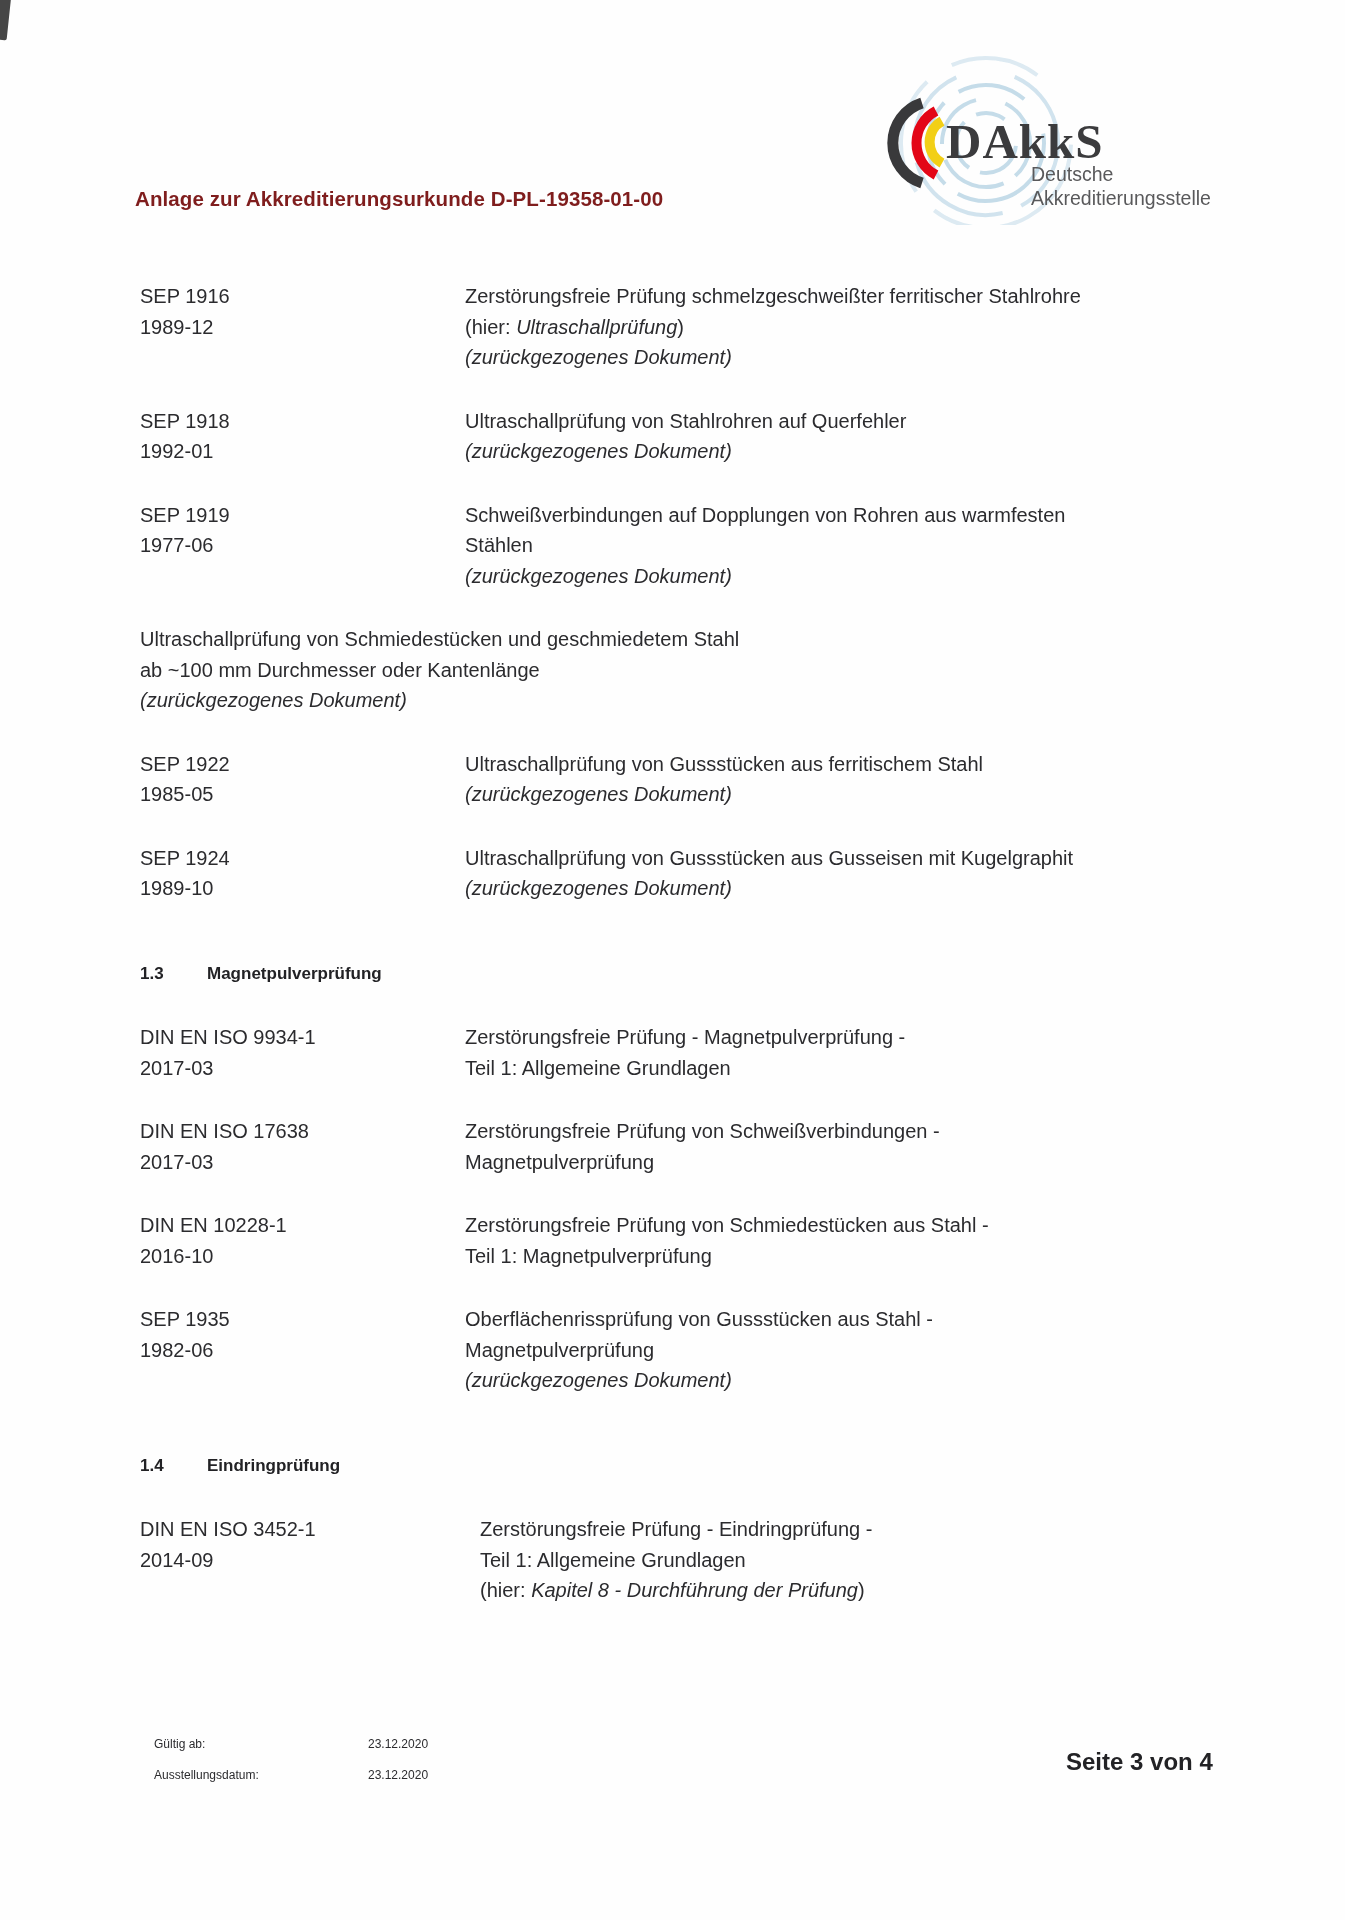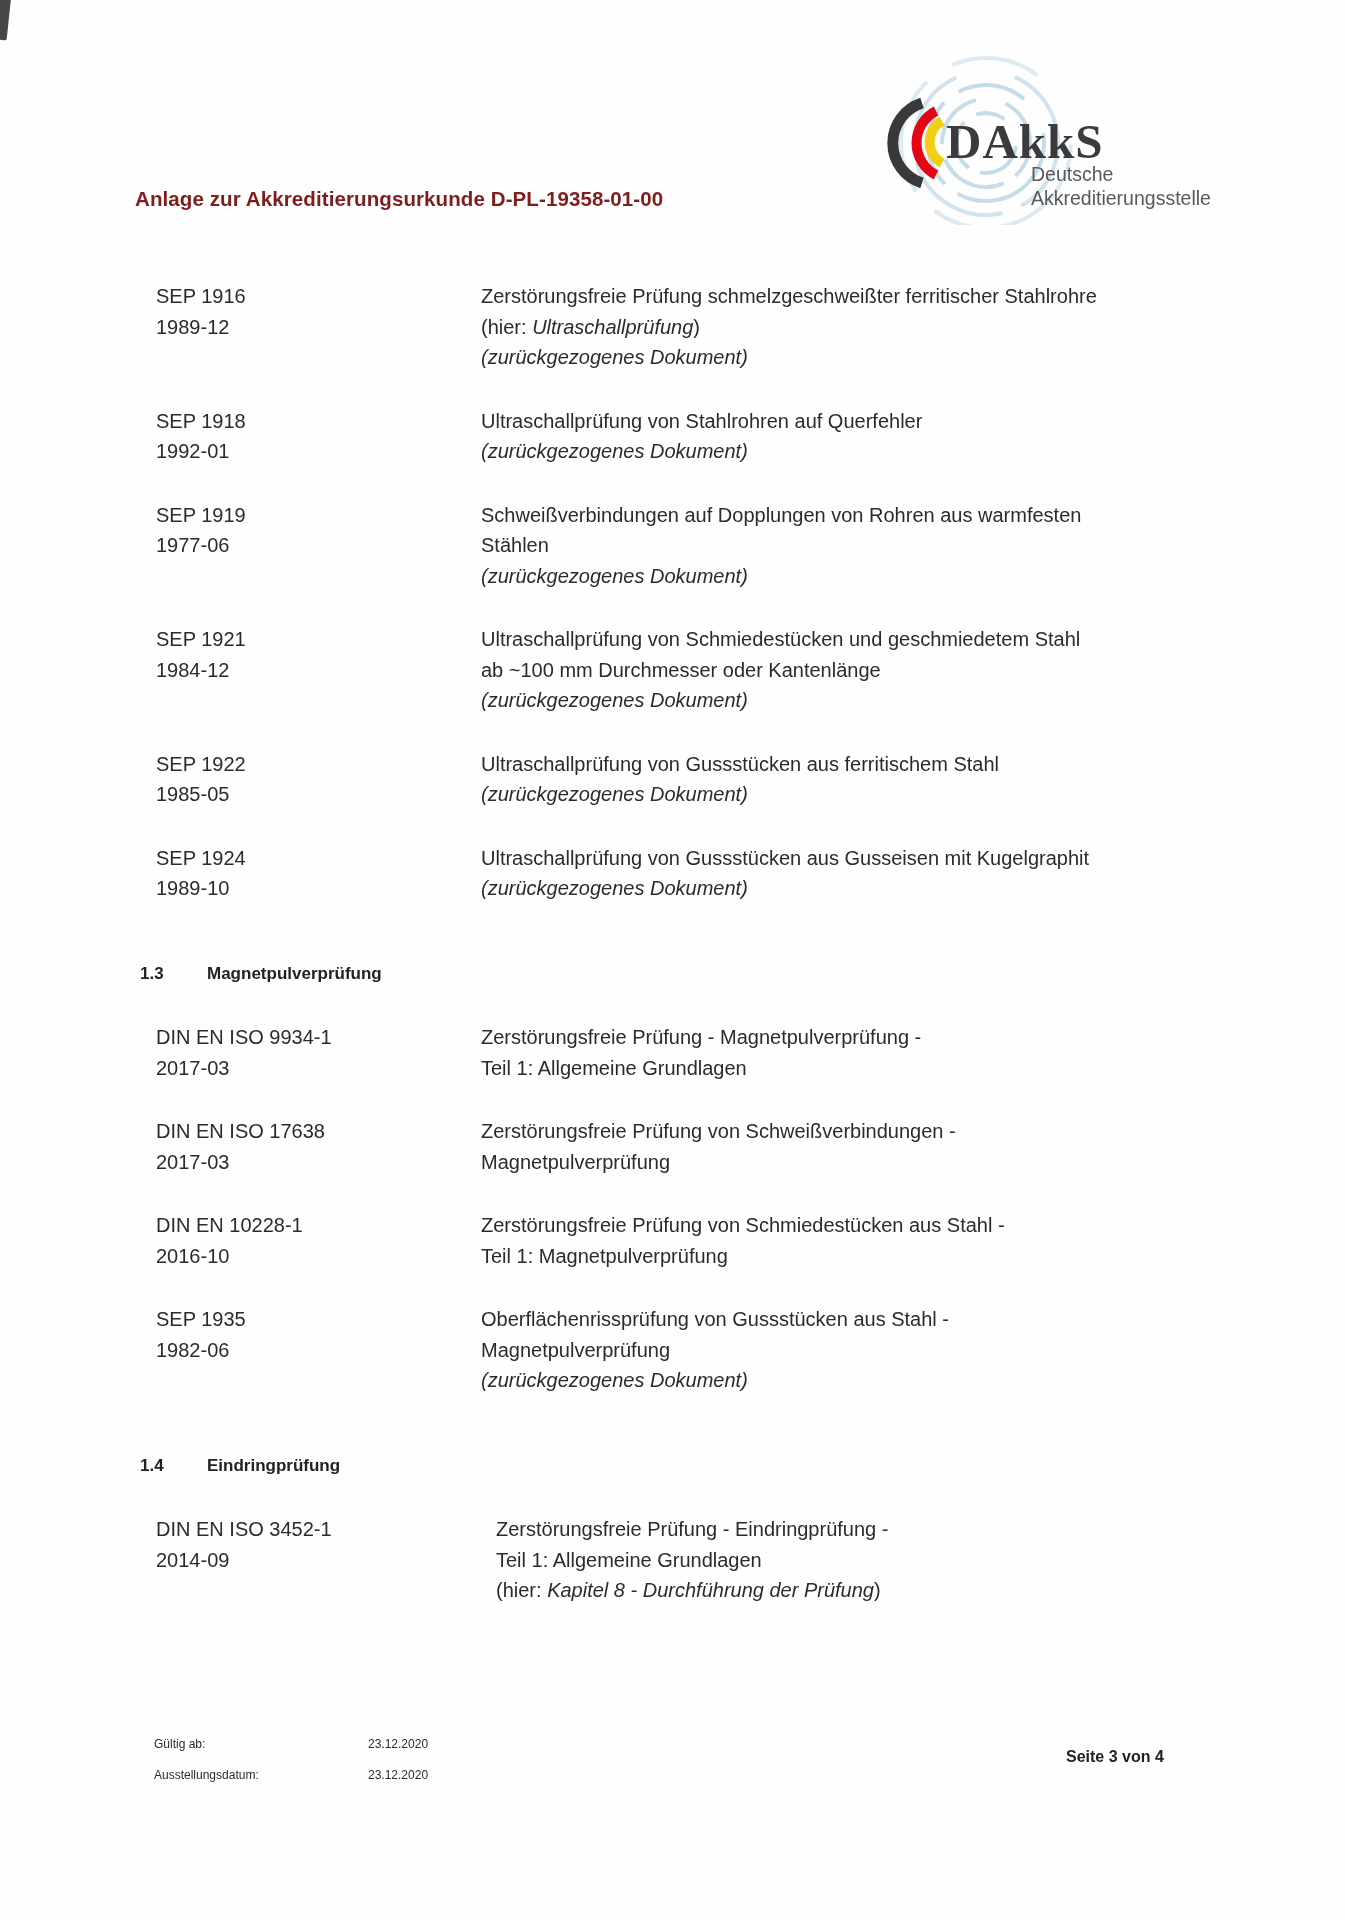--- a/index.html
+++ b/index.html
@@ -19,34 +19,34 @@
     position:absolute;left:135px;top:187px;
     font-size:20.5px;font-weight:bold;color:#7f1d1d;letter-spacing:.1px;
     white-space:nowrap;
   }
   .logo{position:absolute;left:870px;top:45px;width:390px;height:180px;}
   .content{
     position:absolute;left:140px;top:281px;width:1115px;
     font-size:20px;line-height:30.5px;
   }
   .row{display:flex;margin-bottom:33px;}
-  .codecol{width:325px;flex:none;margin-left:16px;}
+  .codecol{width:325px;flex:none;}
   .desccol{flex:1;}
   .line{white-space:nowrap;}
   .it{font-style:italic;}
   .heading{font-weight:bold;margin:55px 0 33px 0;color:#222225;font-size:17px;}
   .heading .num{display:inline-block;width:67px;}
   .footer{
     position:absolute;left:129px;top:1729px;
     font-size:12px;line-height:30.5px;white-space:nowrap;margin-left:25px;
   }
   .footer .lbl{display:inline-block;width:214px;}
   .pagenum{
     position:absolute;left:1066px;top:1748px;
-    font-size:16px;font-weight:bold;color:#222225;white-space:nowrap;
+    font-size:24px;font-weight:bold;color:#222225;white-space:nowrap;
   }
 </style>
 </head>
 <body>
 
 <div class="page">
 
   <div class="scan-artifact"></div>
 
   <div class="doc-title">Anlage zur Akkreditierungsurkunde D-PL-19358-01-00</div>
@@ -96,24 +96,20 @@
           <div>SEP 1919</div>
           <div>1977-06</div>
         </div>
         <div class="desccol">
           <div class="line"><span>Schweißverbindungen auf Dopplungen von Rohren aus warmfesten</span></div>
           <div class="line"><span>Stählen</span></div>
           <div class="line"><span class="it">(zurückgezogenes Dokument)</span></div>
         </div>
       </div>
       <div class="row">
-        <div class="codecol">
-          <div>SEP 1921</div>
-          <div>1984-12</div>
-        </div>
         <div class="desccol">
           <div class="line"><span>Ultraschallprüfung von Schmiedestücken und geschmiedetem Stahl</span></div>
           <div class="line"><span>ab ~100 mm Durchmesser oder Kantenlänge</span></div>
           <div class="line"><span class="it">(zurückgezogenes Dokument)</span></div>
         </div>
       </div>
       <div class="row">
         <div class="codecol">
           <div>SEP 1922</div>
           <div>1985-05</div>

